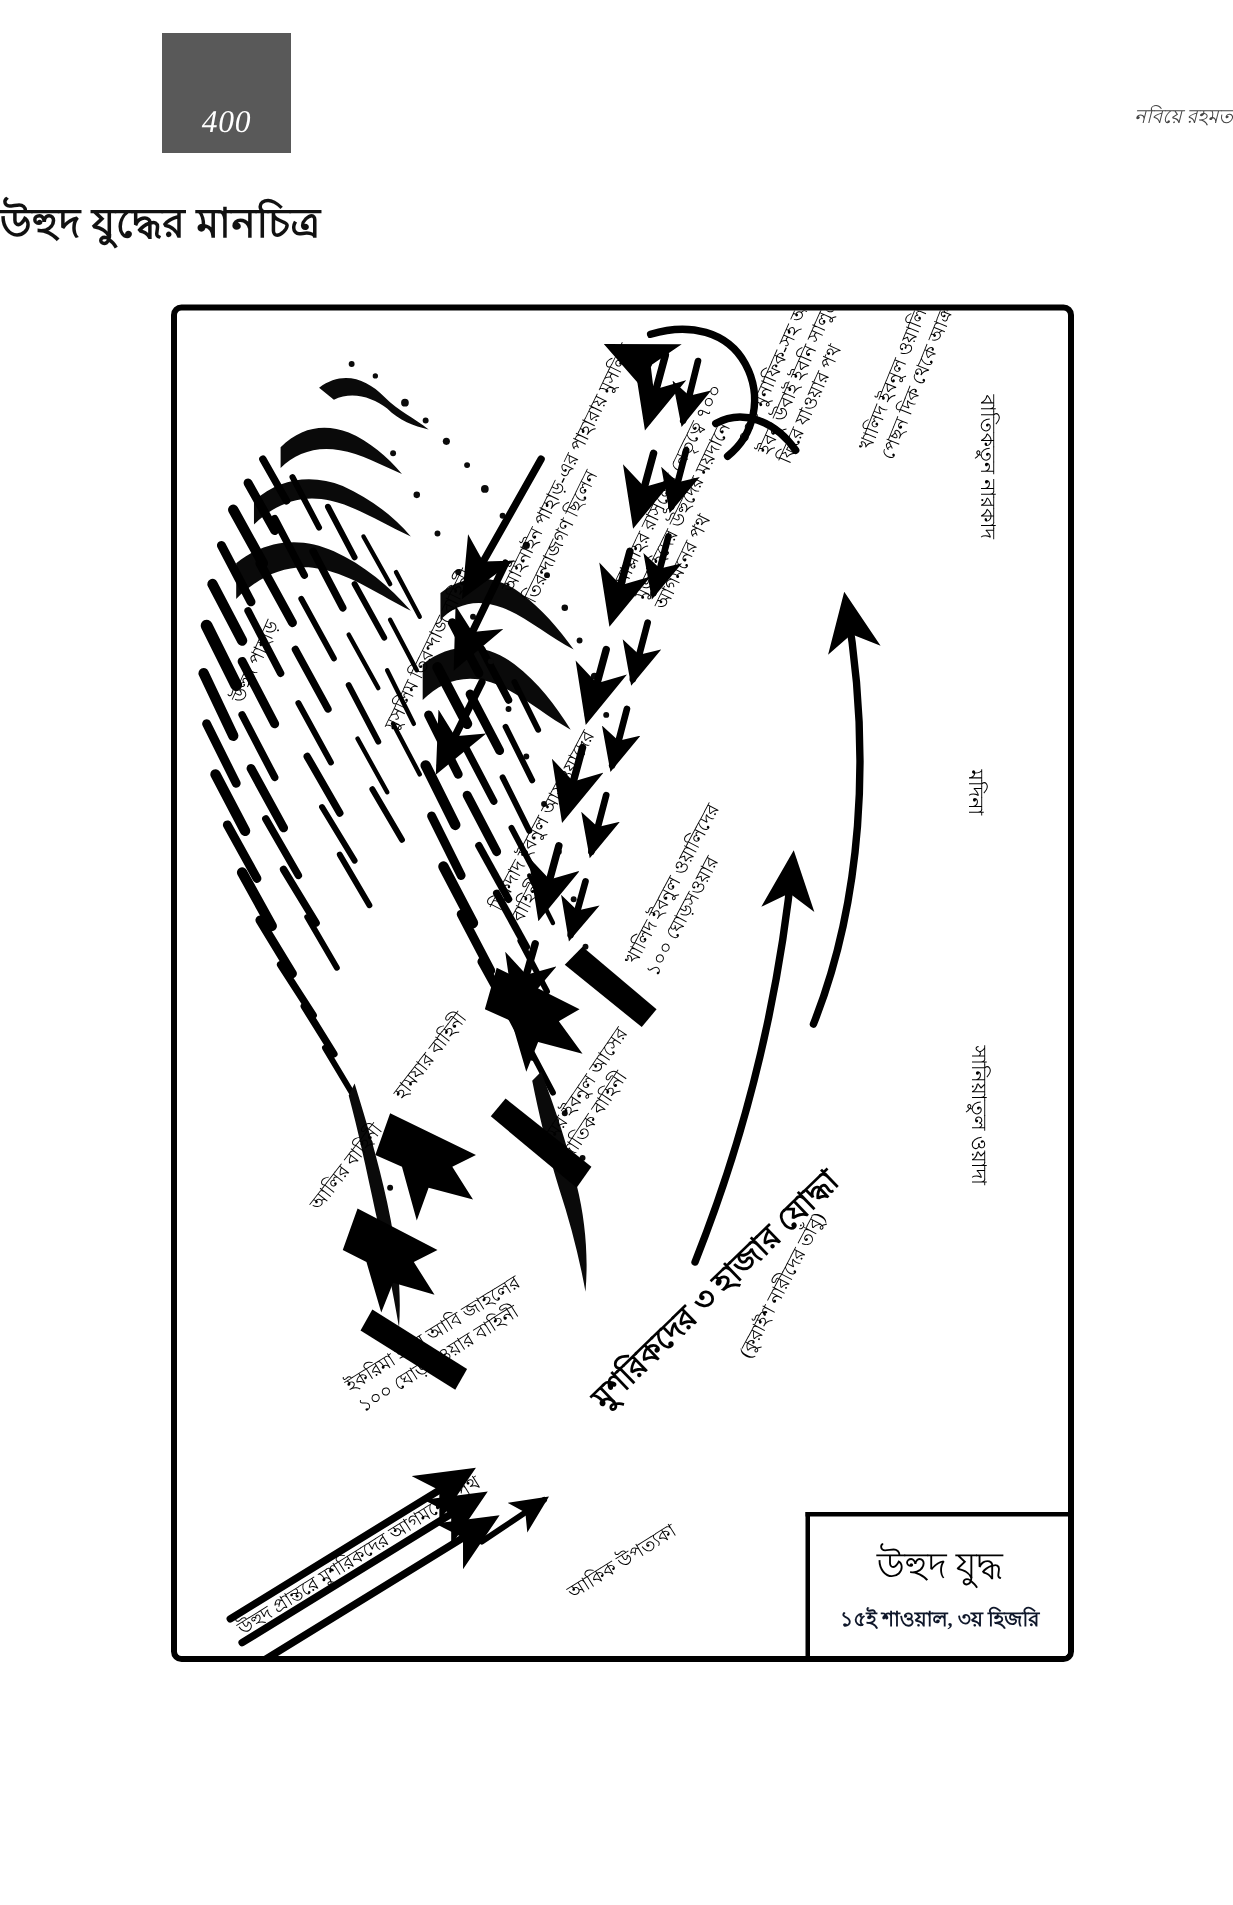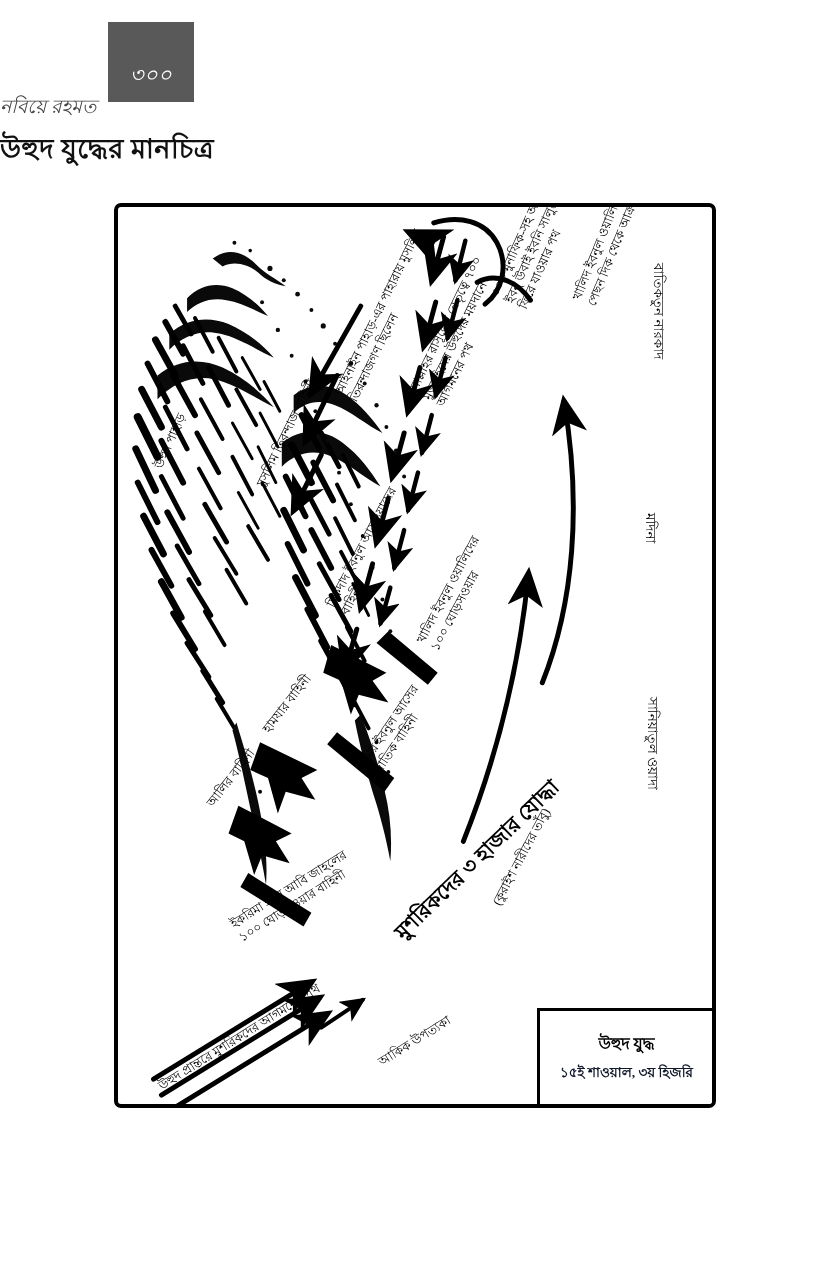--- a/index.html
+++ b/index.html
@@ -34,26 +34,25 @@
     font-size: 21px;
     letter-spacing: 0.5px;
     font-style: italic;
     font-family: "Liberation Serif", "DejaVu Serif", serif;
   }
   .running-head {
     position: absolute;
     left: 0;
     top: 68px;
     width: 822px;
-    text-align: left;
-    font-size: 19px;
+    text-align: right;
+    font-size: 13px;
     font-style: italic;
     color: #444444;
     font-family: "Liberation Serif", "DejaVu Serif", serif;
-    margin-top: 24px;
   }
 
   
   .map-title {
     position: absolute;
     left: 0;
     top: 128px;
     width: 822px;
     text-align: left;
     font-size: 27px;
@@ -111,35 +110,35 @@
     border-bottom: none;
     box-sizing: border-box;
     background: #ffffff;
     display: flex;
     flex-direction: column;
     align-items: center;
     justify-content: center;
     gap: 4px;
   }
   .legend-title {
-    font-size: 16px;
-    font-weight: bold;
+    font-size: 24px;
+    font-weight: normal;
     color: #000;
   }
   .legend-sub {
     font-size: 13.5px;
     font-weight: bold;
     color: #0f172a;
   }
 </style>
 </head>
 <body>
 
 <div class="page-num-box">
-  <span>৩০০</span>
+  <span>400</span>
 </div>
 
 <div class="running-head">নবিয়ে রহমত</div>
 
 <div class="map-title">উহুদ যুদ্ধের মানচিত্র</div>
 
 <div class="map-frame">
 
   <div class="map-canvas">
     <svg viewBox="0 0 602 905" preserveAspectRatio="none" xmlns="http://www.w3.org/2000/svg">

